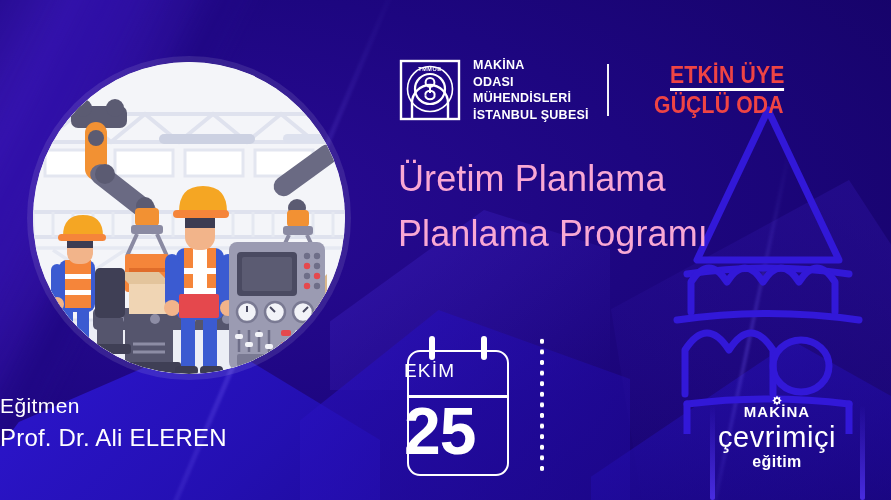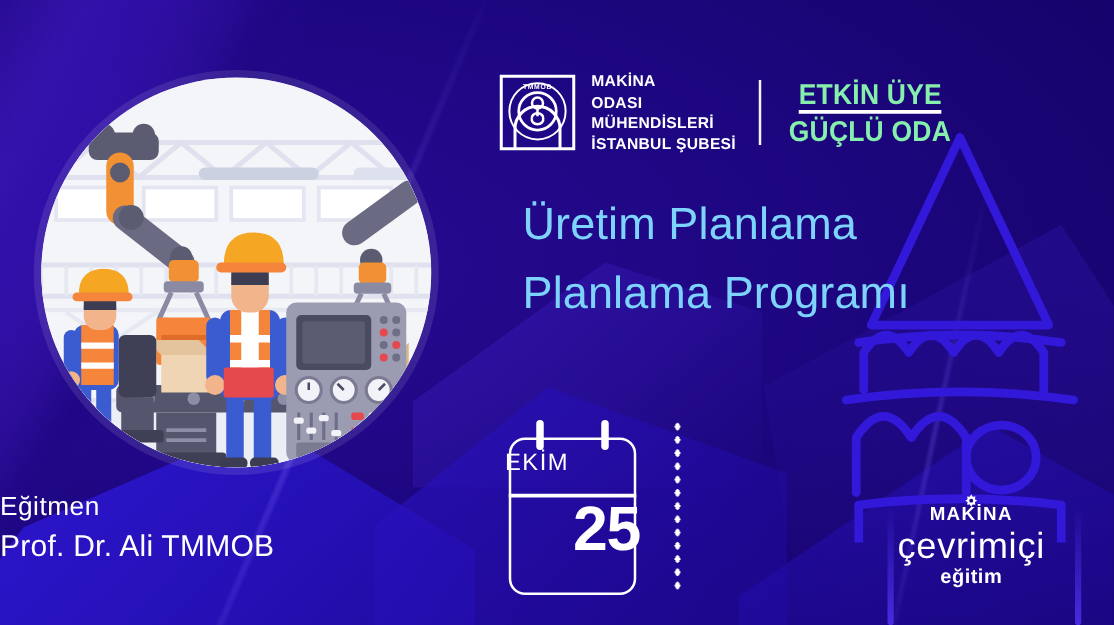--- a/index.html
+++ b/index.html
@@ -152,43 +152,44 @@
     text-transform:uppercase;
     white-space:nowrap;
   }
   .org-sep {
     width:2px; height:52px;
     background:#ffffff;
     margin:0 10px 0 6px;
     opacity:.95;
   }
   .slogan {
-    display:flex; flex-direction:column; align-items:center;
-    color:#86efac;
+    display:flex; flex-direction:column; align-items:flex-end;
+    color:#ef4444;
+    margin-left:23px;
   }
   .slogan .line {
     font-size:23px;
     font-weight:700;
     letter-spacing:.2px;
     line-height:1.06;
     transform:scaleX(.92);
     transform-origin:left center;
     white-space:nowrap;
   }
   .slogan .line1 {
     border-bottom:3px solid #fff;
     padding-bottom:1px;
     margin-bottom:2px;
   }
 
   
   .title {
     position:absolute;
-    left:418px; top:152px;
-    color:#7dd3fc;
+    left:398px; top:152px;
+    color:#f9a8d4;
   }
   .title .tline {
     font-size:36px;
     font-weight:400;
     line-height:1.52;
     letter-spacing:.1px;
     white-space:nowrap;
   }
 
   
@@ -219,22 +220,22 @@
   }
   .cal-ring.r1 { left:25px; }
   .cal-ring.r2 { left:77px; }
   .cal-month {
     position:absolute; left:0; top:24px; width:108px;
     text-align:left;
     color:#fff; font-size:19px; font-weight:400; letter-spacing:1.2px;
   }
   .cal-day {
     position:absolute; left:0; top:62px; width:108px;
-    text-align:right;
-    color:#fff; font-size:50px; font-weight:700; line-height:1.02;
+    text-align:left;
+    color:#fff; font-size:66px; font-weight:700; line-height:1.02;
     letter-spacing:-1px;
   }
 
   .dots {
     width:8px; height:140px;
     margin:0 22px 0 26px;
     background-image:radial-gradient(#ffffff 36%, transparent 38%);
     background-size:8px 10.6px;
     background-repeat:repeat-y;
   }
@@ -536,21 +537,21 @@
 
           <rect x="204" y="292" width="34" height="12" rx="2" fill="#7a7a93"></rect>
           <rect x="246" y="292" width="34" height="12" rx="2" fill="#7a7a93"></rect>
         </g>
       </g>
     </svg>
   </div>
 
   <div class="instructor">
     <div class="role">Eğitmen</div>
-    <div class="name">Prof. Dr. Ali TMMOB</div>
+    <div class="name">Prof. Dr. Ali ELEREN</div>
   </div>
 
   <div class="org">
     <svg class="tmmob-mark" viewBox="0 0 62 62">
       <rect x="2" y="2" width="58" height="58" fill="none" stroke="#ffffff" stroke-width="2.4"></rect>
       <circle cx="31" cy="30" r="22.5" fill="none" stroke="#ffffff" stroke-width="1.6"></circle>
       <circle cx="31" cy="30" r="15" fill="none" stroke="#ffffff" stroke-width="2.2"></circle>
       <path d="M31 19 a4.4 4.4 0 1 1 0 8.8 a4.4 4.4 0 1 1 0 -8.8" fill="none" stroke="#ffffff" stroke-width="2"></path>
       <path d="M31 27 L31 34" stroke="#ffffff" stroke-width="2"></path>
       <path d="M26.5 36 a4.6 3.6 0 1 0 9 0 a4.6 3.6 0 1 0 -9 0" fill="none" stroke="#ffffff" stroke-width="2"></path>

